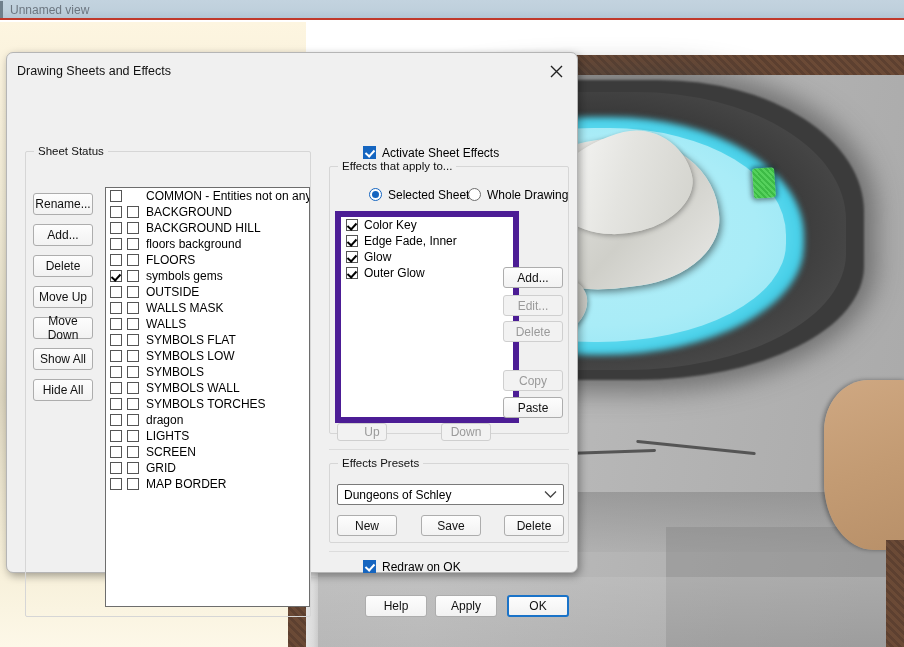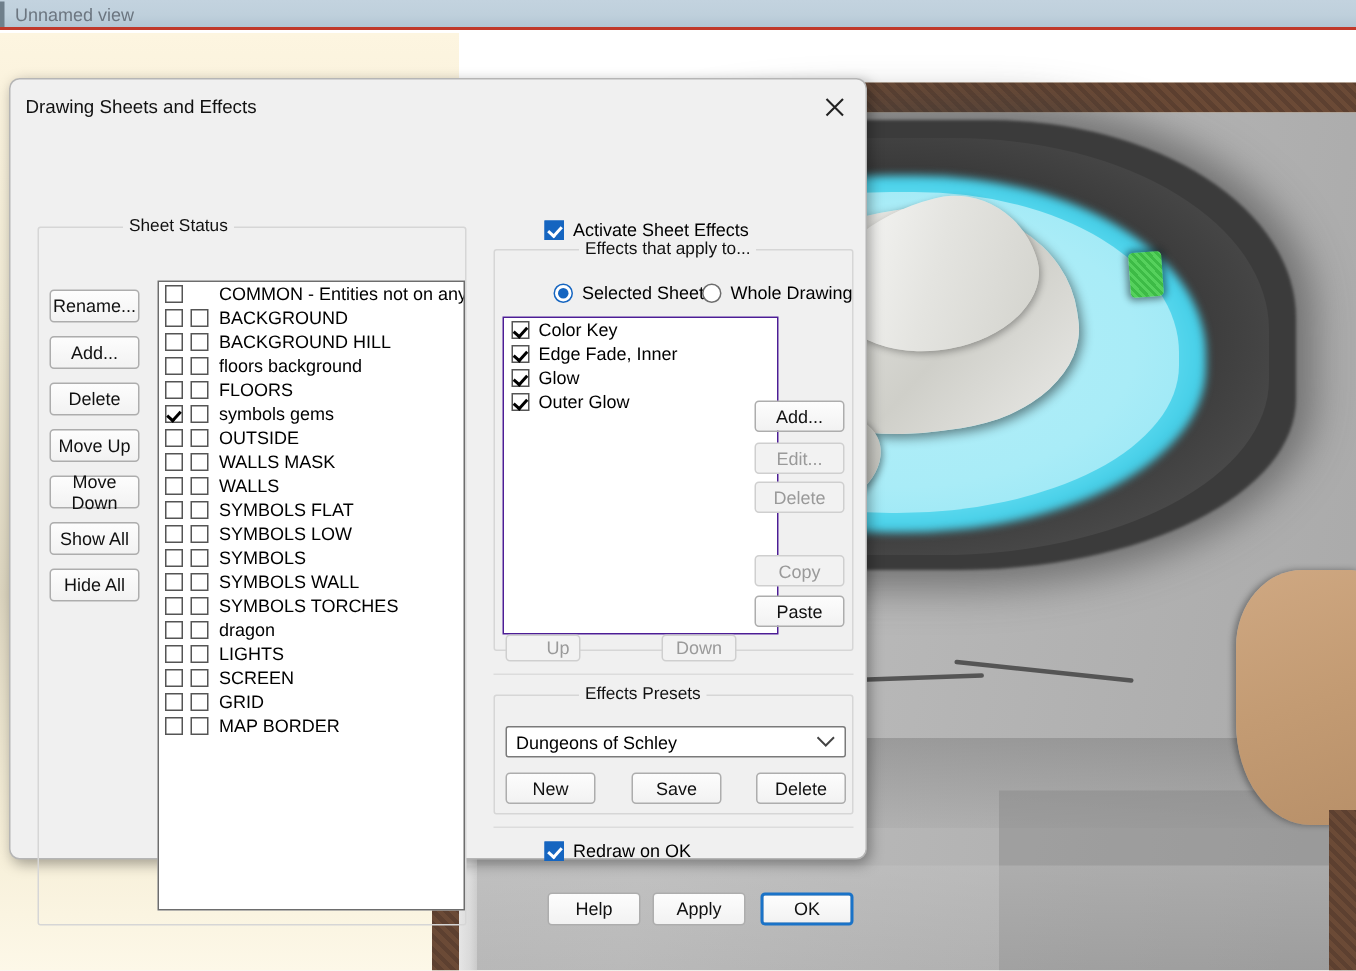--- a/index.html
+++ b/index.html
@@ -171,21 +171,21 @@
     cursor:pointer; background:transparent; border:none;
   }
   .dlg-close svg { display:block; }
 
   
   .groupbox {
     position:absolute; border:1px solid #d6d6d6; border-radius:2px;
   }
   .group-legend {
     position:absolute; top:-7px; left:8px; padding:0 4px;
-    background:#f0f0f0; font-size:11.5px; color:#111;margin-left:48px;
+    background:#f0f0f0; font-size:11.5px; color:#111;
   }
 
   
   .cb {
     display:inline-block; width:12px; height:12px; vertical-align:middle;
     border:1px solid #555; background:#fff; position:relative; flex:none;
   }
   .cb.checked::after {
     content:""; position:absolute; left:2px; top:1px; width:4px; height:7px;
     border:solid #000; border-width:0 2px 2px 0; transform:rotate(42deg);
@@ -231,27 +231,27 @@
   }
   .sheet-row.selected {
     background:#1577d2; color:#fff; outline:1px dotted #0b4a86; outline-offset:-1px;
   }
   .sheet-row .sheet-label { padding-left:2px; }
   .sheet-row .cb-slot { width:12px; height:12px; flex:none; }
 
   
   #effects-list {
     position:absolute; left:328px; top:158px; width:184px; height:212px;
-    background:#fff; border:1px solid #4c1d95; overflow:hidden;
+    background:#fff; border:6px solid #4c1d95; overflow:hidden;
   }
   .effect-row {
     display:flex; align-items:center; height:16px; padding-left:5px; gap:6px;
     font-size:12px;
   }
-  .check-line { position:absolute; display:flex; align-items:flex-end; gap:6px; font-size:12px; cursor:pointer;padding-left:30px; }
+  .check-line { position:absolute; display:flex; align-items:flex-start; gap:6px; font-size:12px; cursor:pointer;padding-left:30px; }
 
   
   #preset-select {
     position:absolute; left:330px; top:431px; width:227px; height:21px;
     background:#fff; border:1px solid #7a7a7a; border-radius:2px;
     display:flex; align-items:center; padding:0 6px; font-size:12px; cursor:pointer;
   }
   #preset-select .chev { margin-left:auto; }
 
   .divider { position:absolute; height:1px; background:#dcdcdc; }

